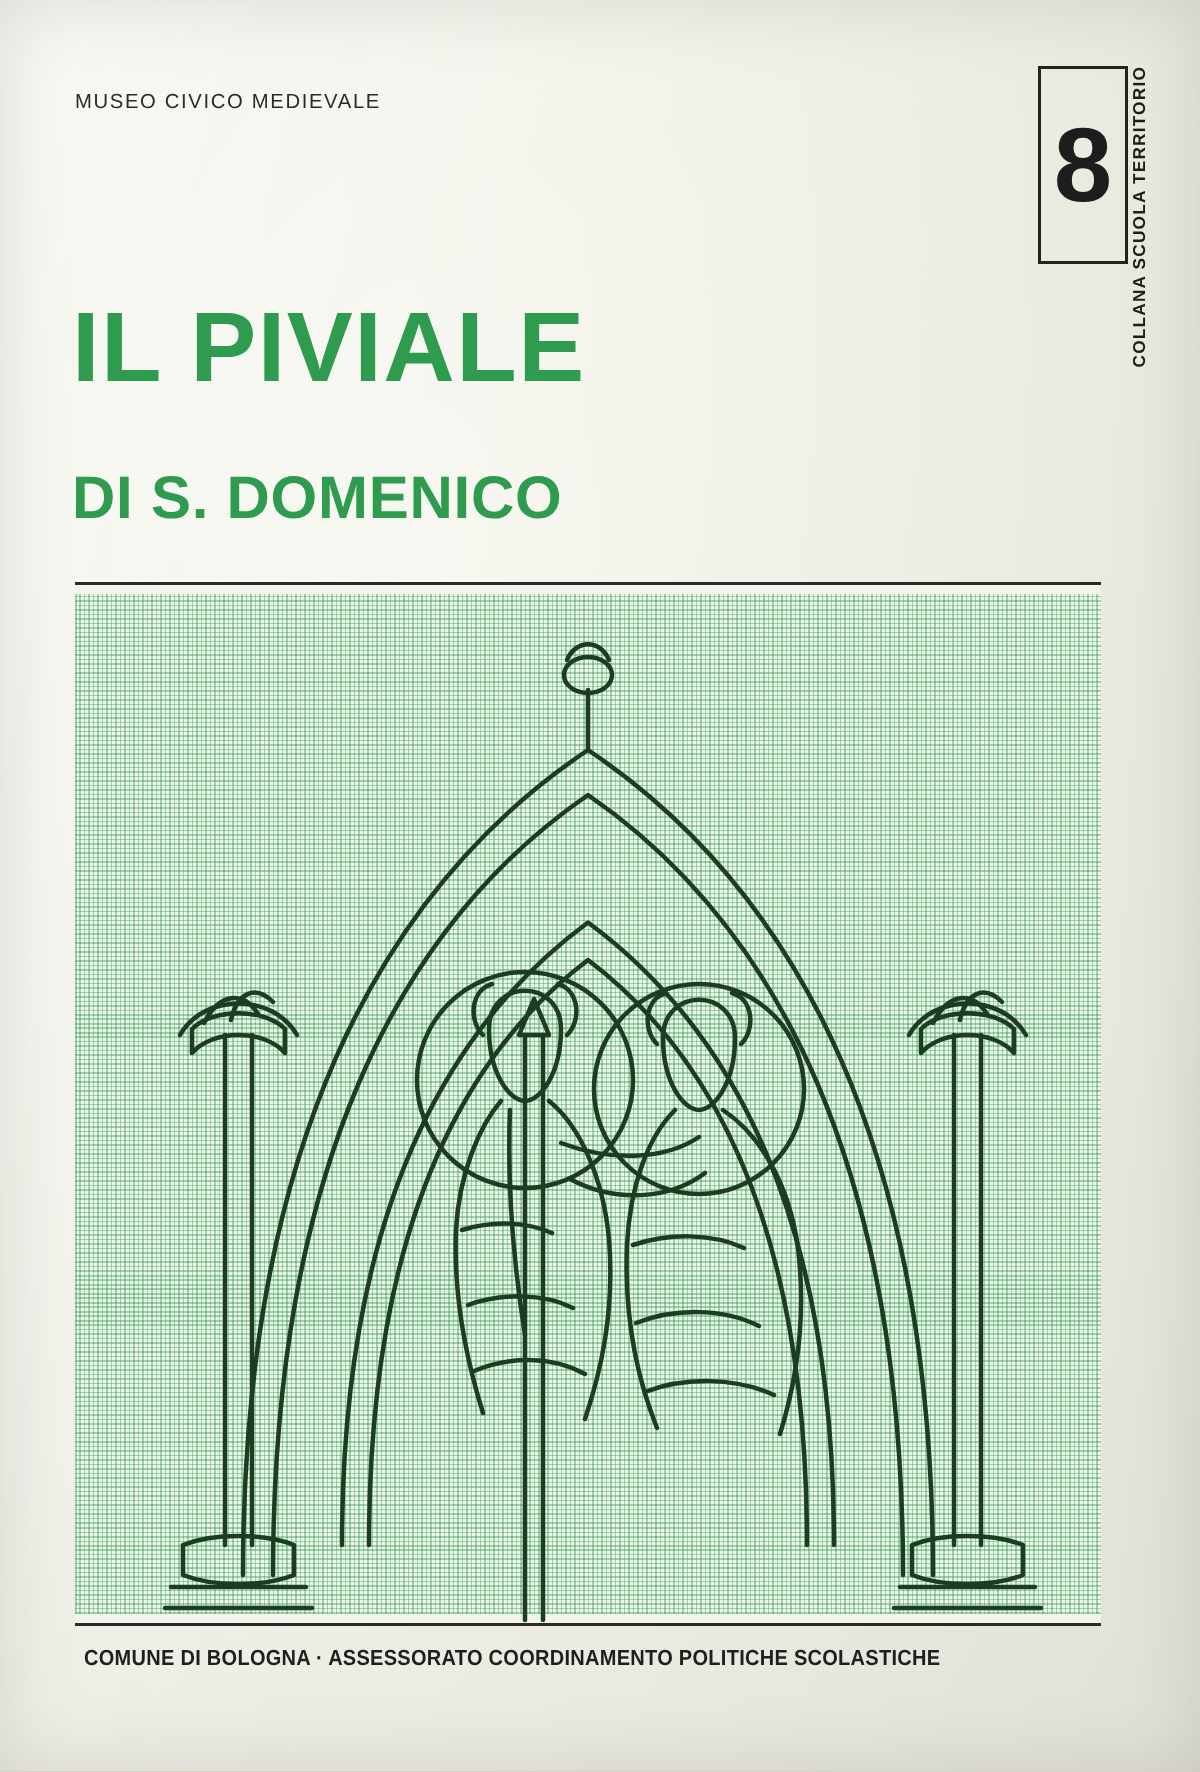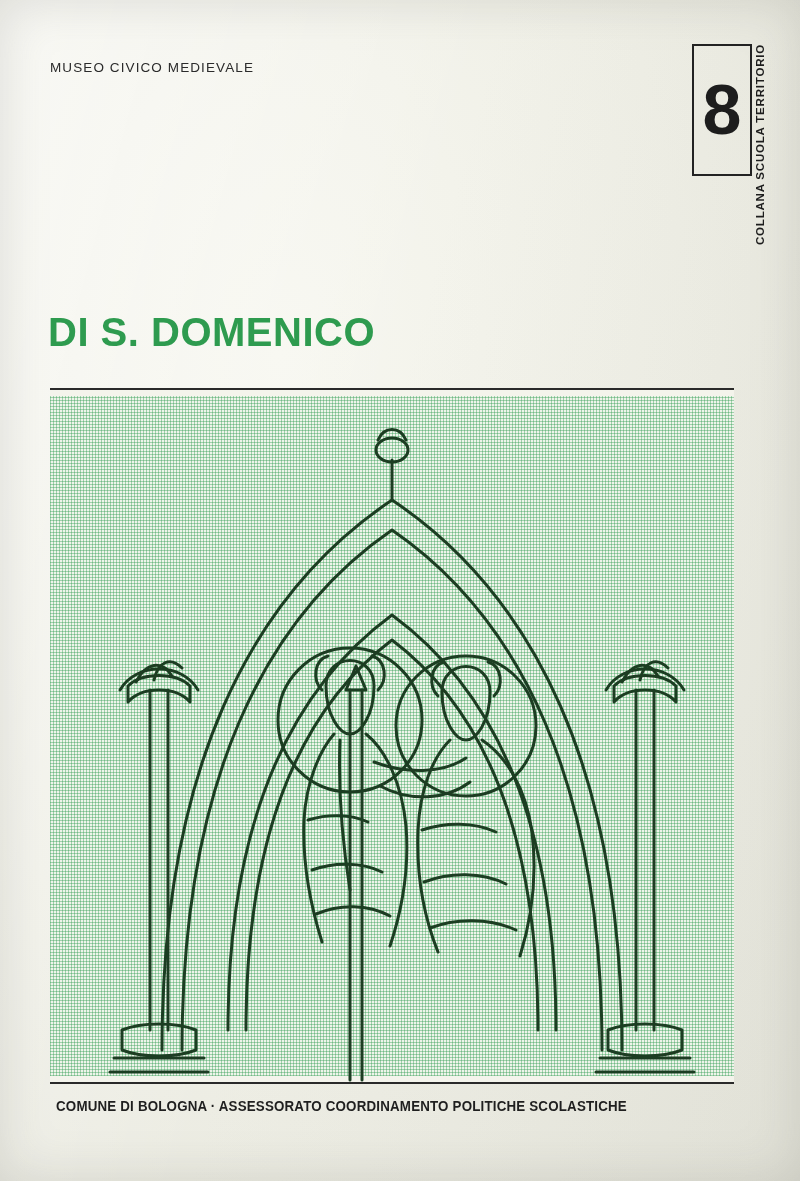--- a/index.html
+++ b/index.html
@@ -161,20 +161,21 @@
 
   <div class="museum-line">MUSEO CIVICO MEDIEVALE</div>
 
   <div class="series-badge">
     <span class="series-number">8</span>
   </div>
   <div class="series-vertical">
     <span>COLLANA SCUOLA TERRITORIO</span>
   </div>
 
+  <div class="title-main">IL PIVIALE</div>
   <div class="title-sub">DI S. DOMENICO</div>
 
   <div class="plate">
     <div class="plate-inner"></div>
     <svg width="684" height="692" viewBox="0 0 684 692">
       <g fill="none" stroke="#1c3d22" stroke-width="3" stroke-linecap="round" stroke-linejoin="round">
 
         <path d="M112 660 C112 380 200 205 342 110 C484 205 572 380 572 660"></path>
         <path d="M132 660 C132 392 214 228 342 140 C470 228 552 392 552 660"></path>
 

